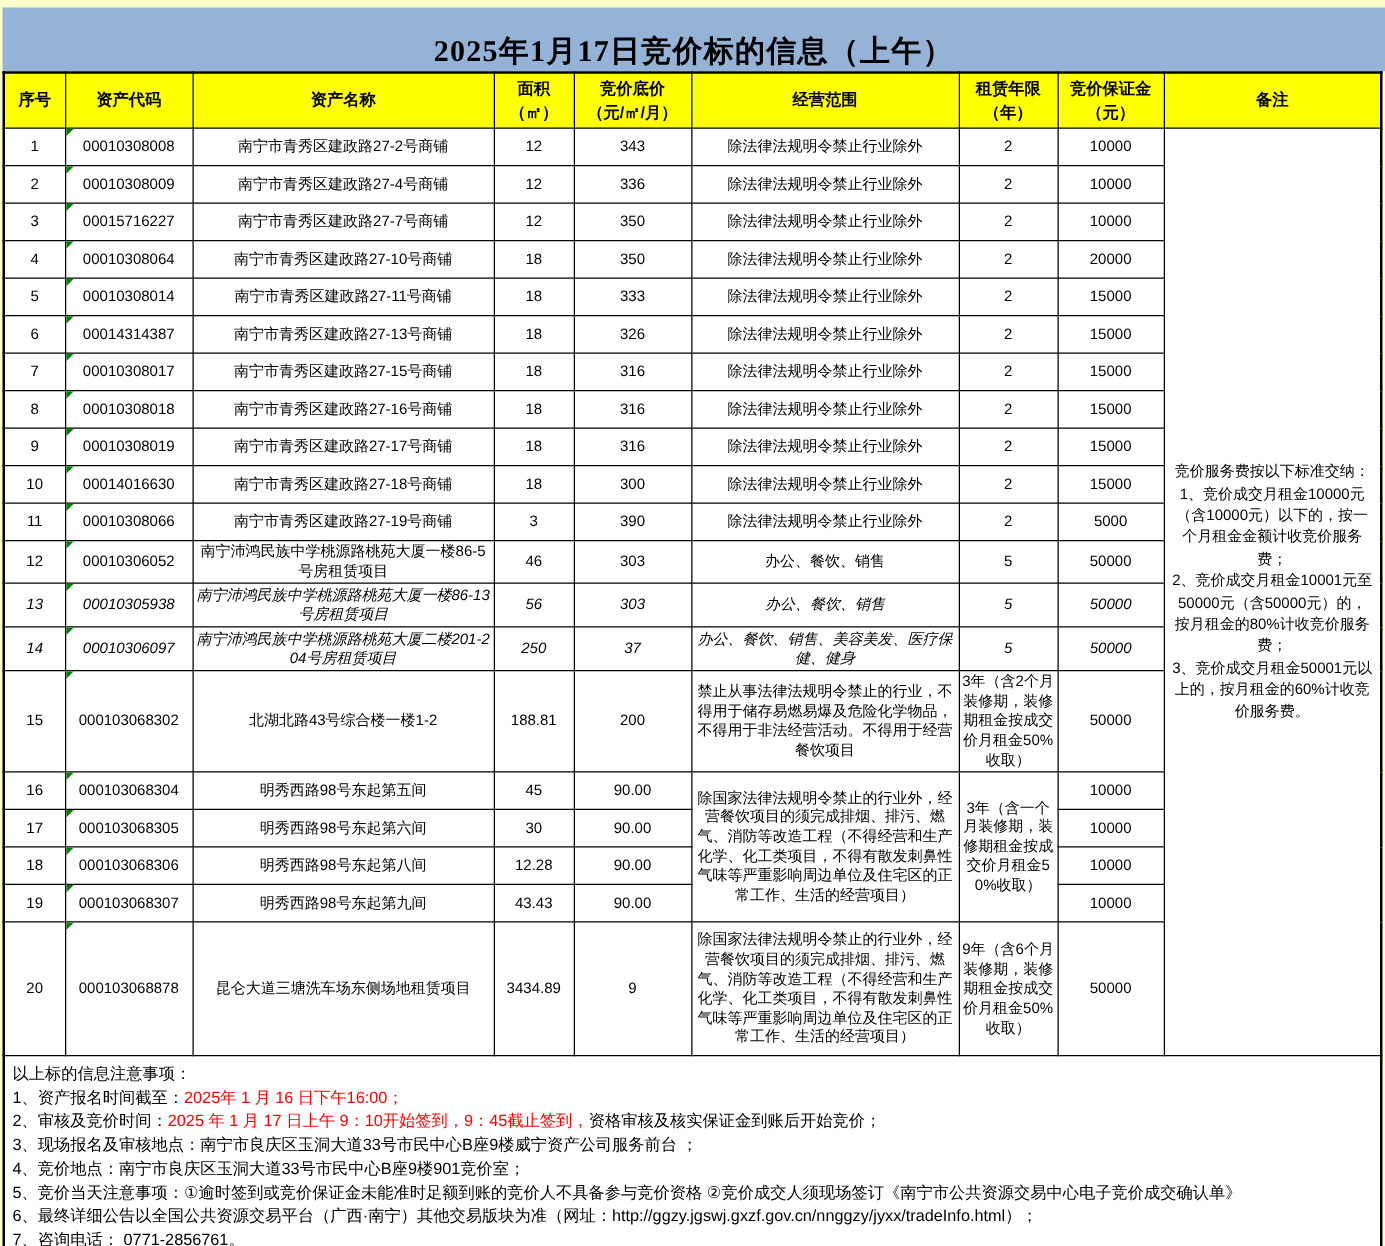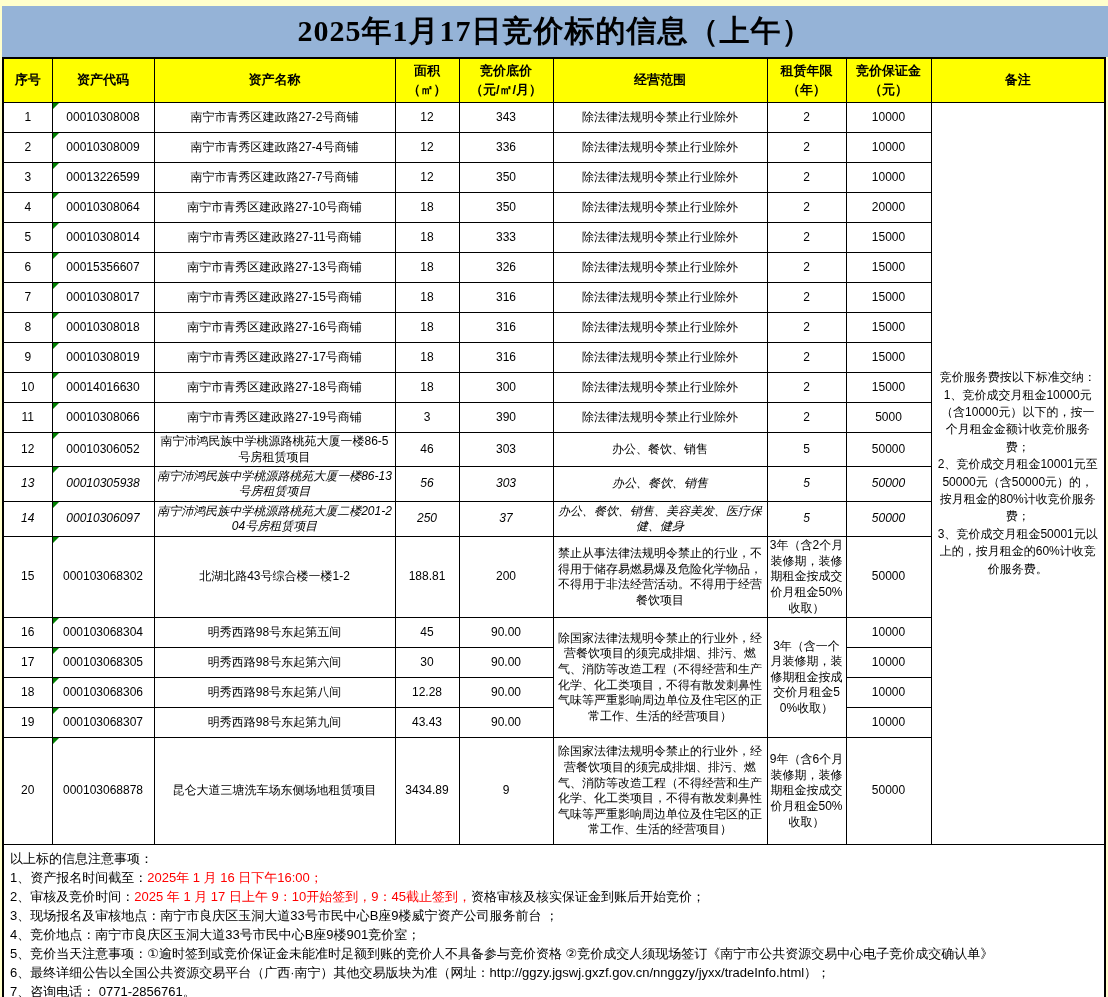--- a/index.html
+++ b/index.html
@@ -6,23 +6,23 @@
   body{
     width:1108px;height:997px;
     background:#FFFFCC;
     font-family:"Liberation Sans","DejaVu Sans",sans-serif;
     color:#000;
   }
   .page{position:relative;padding:6px 0 0 2px;}
   .title-bar{
     width:1106px;height:51px;
     background:#95B3D7;
-    display:flex;align-items:center;justify-content:center;
+    display:flex;align-items:flex-end;justify-content:center;
     font-family:"Liberation Serif","DejaVu Serif",serif;
-    font-weight:bold;font-size:30px;letter-spacing:1px;
+    font-weight:bold;font-size:24px;letter-spacing:1px;
   }
   table.main{
     border-collapse:collapse;table-layout:fixed;
     width:1102px;background:#FFFFFF;
     border:2px solid #000;
   }
   .main td,.main th{
     border:1px solid #000;
     padding:1px 2px;
     font-size:12px;
@@ -115,21 +115,21 @@
         <td class="code-cell"><span class="tri"></span><span>00010308009</span></td>
         <td>南宁市青秀区建政路27-4号商铺</td>
         <td>12</td>
         <td>336</td>
         <td>除法律法规明令禁止行业除外</td>
         <td>2</td>
         <td>10000</td>
       </tr>
       <tr class="rh30">
         <td>3</td>
-        <td class="code-cell"><span class="tri"></span><span>00013226599</span></td>
+        <td class="code-cell"><span class="tri"></span><span>00015716227</span></td>
         <td>南宁市青秀区建政路27-7号商铺</td>
         <td>12</td>
         <td>350</td>
         <td>除法律法规明令禁止行业除外</td>
         <td>2</td>
         <td>10000</td>
       </tr>
       <tr class="rh30">
         <td>4</td>
         <td class="code-cell"><span class="tri"></span><span>00010308064</span></td>
@@ -145,21 +145,21 @@
         <td class="code-cell"><span class="tri"></span><span>00010308014</span></td>
         <td>南宁市青秀区建政路27-11号商铺</td>
         <td>18</td>
         <td>333</td>
         <td>除法律法规明令禁止行业除外</td>
         <td>2</td>
         <td>15000</td>
       </tr>
       <tr class="rh30">
         <td>6</td>
-        <td class="code-cell"><span class="tri"></span><span>00015356607</span></td>
+        <td class="code-cell"><span class="tri"></span><span>00014314387</span></td>
         <td>南宁市青秀区建政路27-13号商铺</td>
         <td>18</td>
         <td>326</td>
         <td>除法律法规明令禁止行业除外</td>
         <td>2</td>
         <td>15000</td>
       </tr>
       <tr class="rh30">
         <td>7</td>
         <td class="code-cell"><span class="tri"></span><span>00010308017</span></td>

